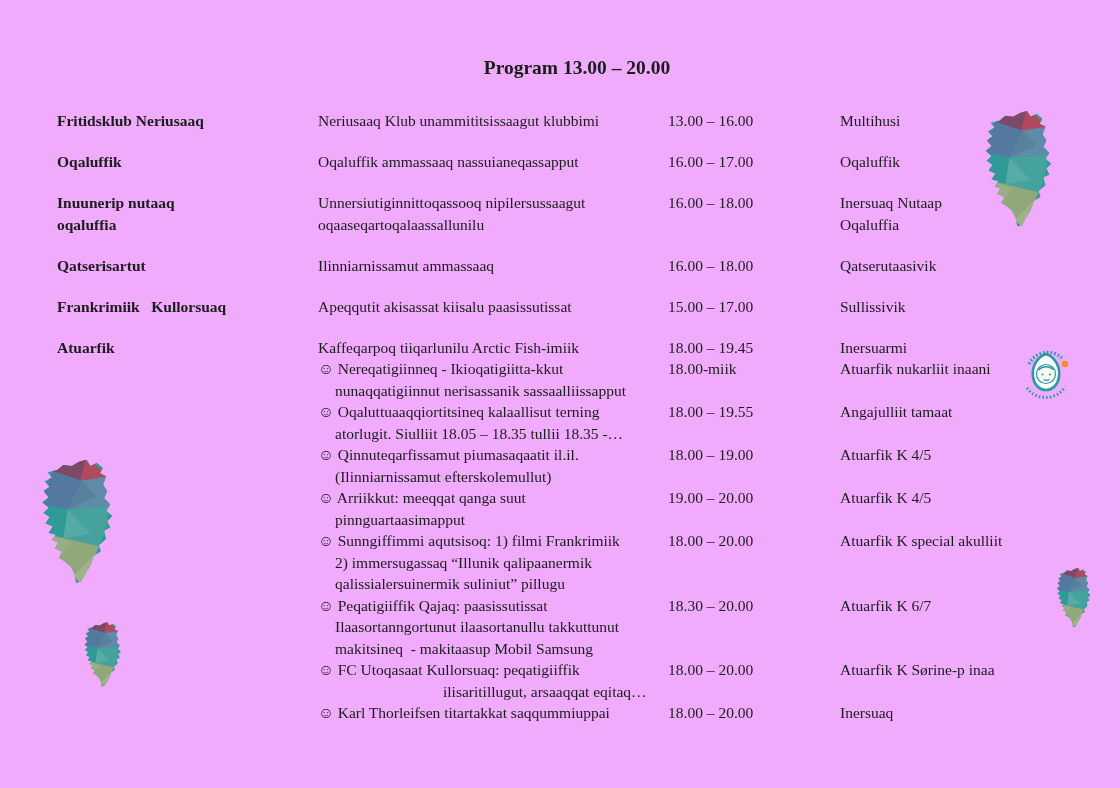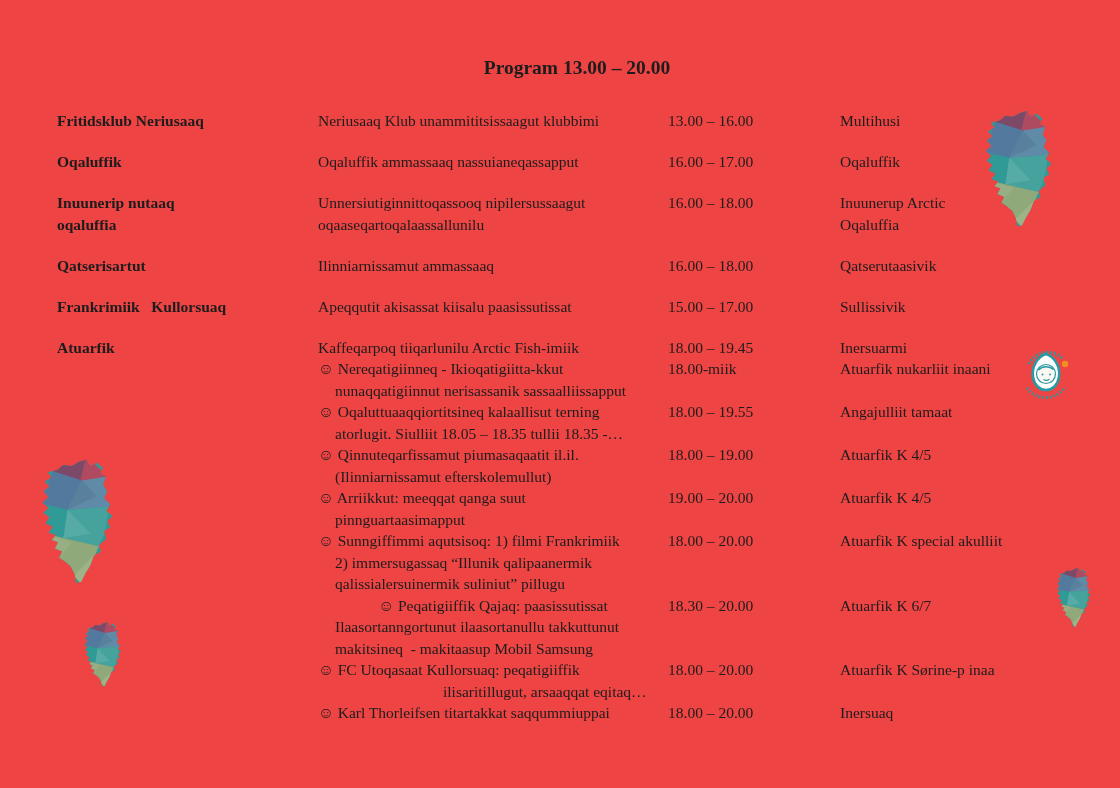--- a/index.html
+++ b/index.html
@@ -10,21 +10,21 @@
     --map-blue-light:#5f8aa8;
     --map-teal:#2f9a96;
     --map-teal-light:#45a29c;
     --map-green:#90a97b;
     --map-green-light:#9eb487;
     --logo-teal:#279aa3;
     --logo-orange:#ef8f1f;
   }
   html,body{margin:0;padding:0;background:#ffffff;}
   .page{
-    position:relative;width:1120px;height:788px;background:#ef4444;
+    position:relative;width:1120px;height:788px;background:#f0abfc;
     font-family:"Liberation Serif", serif;color:var(--text);overflow:hidden;
   }
   .title{
     position:absolute;top:57px;left:0;width:1120px;margin:0;
     text-align:center;font-size:19.5px;font-weight:700;transform:translateX(17px);
   }
   .table{
     position:absolute;left:57px;top:110px;width:1045px;
     font-size:15.5px;line-height:21.5px;
   }
@@ -112,21 +112,21 @@
           <div>oqaluffia</div>
         </div>
         <div class="desc">
           <div style="padding-left: 0px;">Unnersiutiginnittoqassooq nipilersussaagut</div>
           <div style="padding-left: 0px;">oqaaseqartoqalaassallunilu</div>
         </div>
         <div class="time">
           <div>16.00 – 18.00</div>
         </div>
         <div class="loc">
-          <div>Inuunerup Arctic</div>
+          <div>Inersuaq Nutaap</div>
           <div>Oqaluffia</div>
         </div>
       </div>
       <div class="row gap">
         <div class="org">
           <div>Qatserisartut</div>
         </div>
         <div class="desc">
           <div style="padding-left: 0px;">Ilinniarnissamut ammassaaq</div>
         </div>
@@ -227,21 +227,21 @@
         <div class="time">
           <div>18.00 – 20.00</div>
         </div>
         <div class="loc">
           <div>Atuarfik K special akulliit</div>
         </div>
       </div>
       <div class="row">
         <div class="org"></div>
         <div class="desc">
-          <div style="padding-left: 0px; text-align: center;">☺ Peqatigiiffik Qajaq: paasissutissat</div>
+          <div style="padding-left: 0px;">☺ Peqatigiiffik Qajaq: paasissutissat</div>
           <div style="padding-left: 17px;">Ilaasortanngortunut ilaasortanullu takkuttunut</div>
           <div style="padding-left: 17px;">makitsineq  - makitaasup Mobil Samsung</div>
         </div>
         <div class="time">
           <div>18.30 – 20.00</div>
         </div>
         <div class="loc">
           <div>Atuarfik K 6/7</div>
         </div>
       </div>

